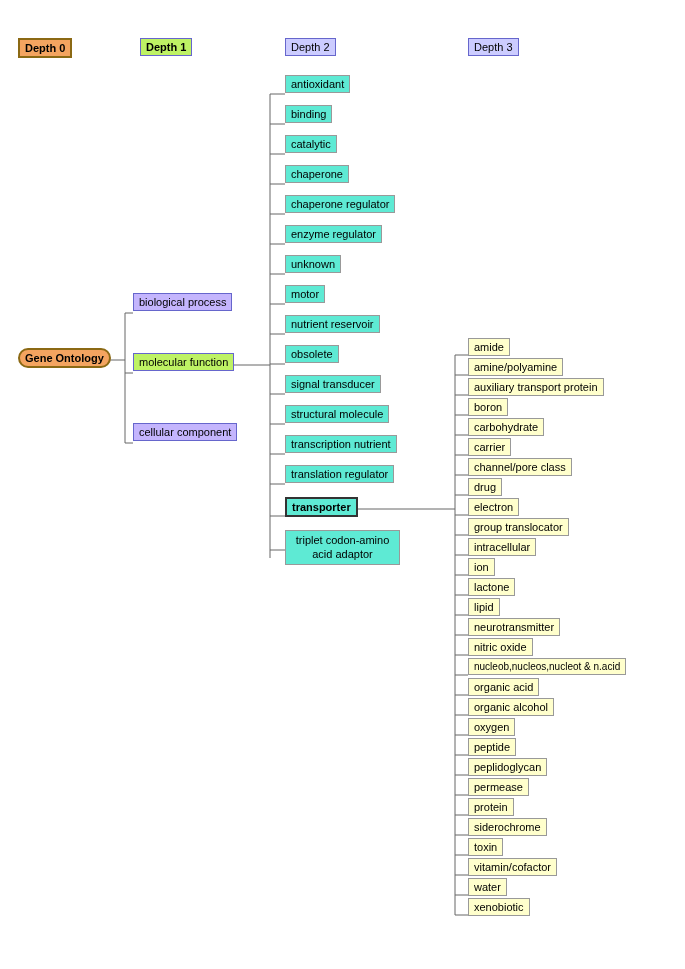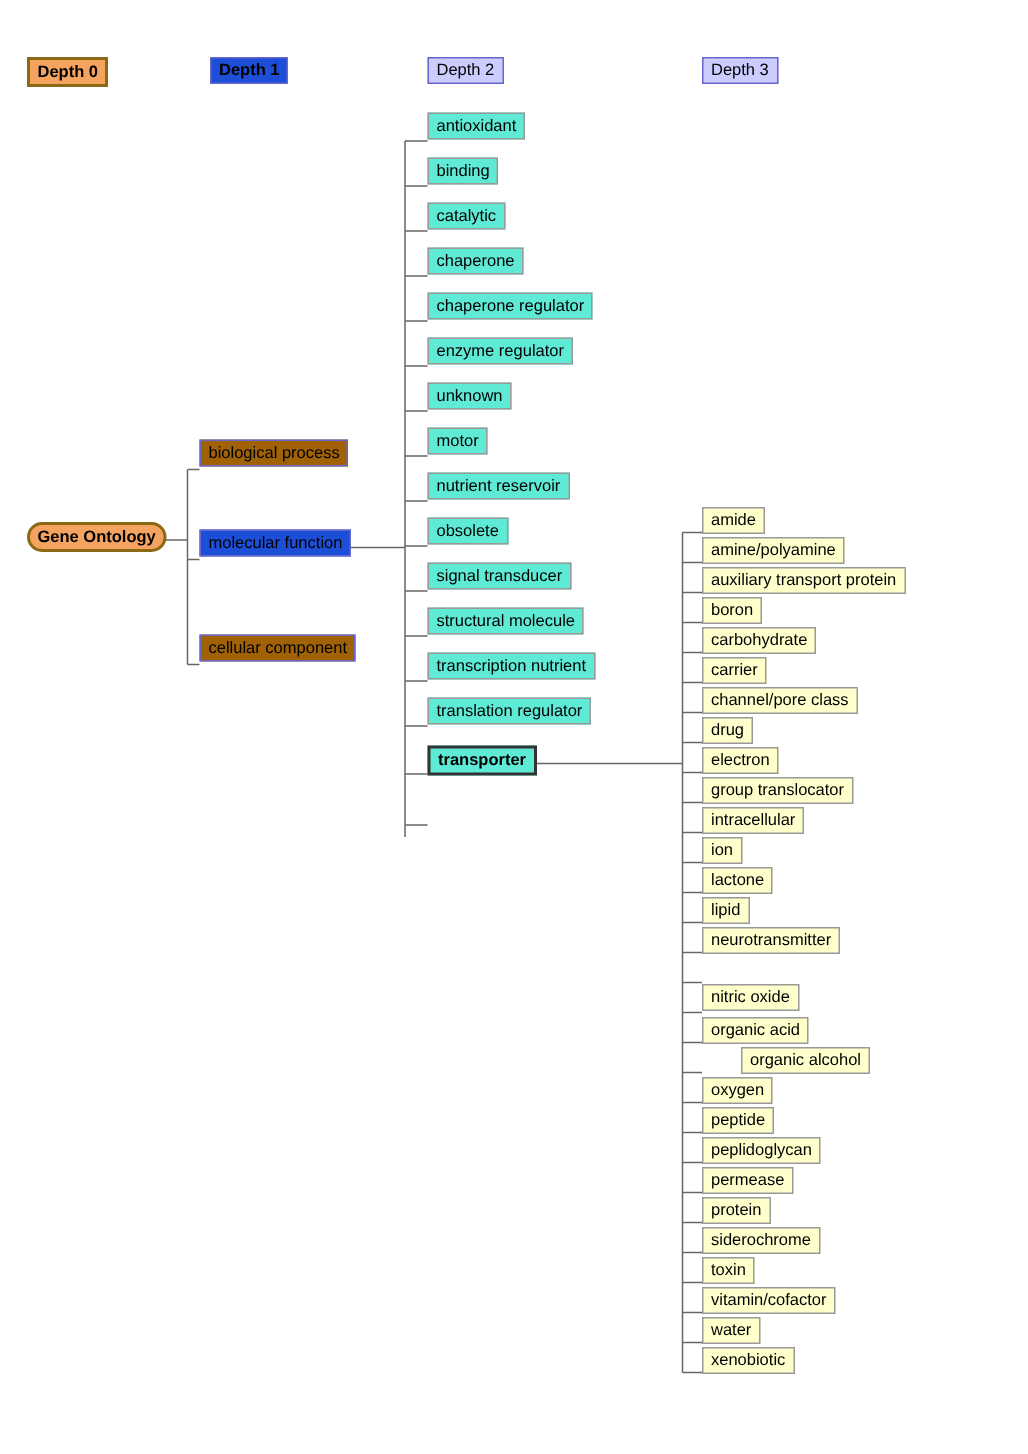--- a/index.html
+++ b/index.html
@@ -31,26 +31,26 @@
       text-align: center;
     }
 
     .node.depth0 {
       background: #f4a460;
       border: 2px solid #8b6914;
       font-weight: bold;
     }
 
     .node.depth1 {
-      background: #a16207;
+      background: #c4b5fd;
       border: 1px solid #6666cc;
     }
 
     .node.depth1.selected {
-      background: #1d4ed8;
+      background: #bef264;
       font-weight: bold;
     }
 
     .node.depth2-header {
       background: #ccccff;
       border: 1px solid #6666cc;
     }
 
     .node.depth3-header {
       background: #ccccff;
@@ -177,39 +177,41 @@
   <div class="node depth2" style="left:285px; top:225px;"><span>enzyme regulator</span></div>
   <div class="node depth2" style="left:285px; top:255px;"><span>unknown</span></div>
   <div class="node depth2" style="left:285px; top:285px;"><span>motor</span></div>
   <div class="node depth2" style="left:285px; top:315px;"><span>nutrient reservoir</span></div>
   <div class="node depth2" style="left:285px; top:345px;"><span>obsolete</span></div>
   <div class="node depth2" style="left:285px; top:375px;"><span>signal transducer</span></div>
   <div class="node depth2" style="left:285px; top:405px;"><span>structural molecule</span></div>
   <div class="node depth2" style="left:285px; top:435px;"><span>transcription nutrient</span></div>
   <div class="node depth2" style="left:285px; top:465px;"><span>translation regulator</span></div>
   <div class="node depth2" style="left:285px; top:497px; font-weight:bold; border:2px solid #333;"><span>transporter</span></div>
+  <div class="node depth2" style="left:285px; top:530px; white-space:normal; width:115px; text-align:center; line-height:1.3;"><span>triplet codon-amino acid adaptor</span></div>
 
   <div class="node depth3" style="left:468px; top:338px;"><span>amide</span></div>
   <div class="node depth3" style="left:468px; top:358px;"><span>amine/polyamine</span></div>
   <div class="node depth3" style="left:468px; top:378px;"><span>auxiliary transport protein</span></div>
   <div class="node depth3" style="left:468px; top:398px;"><span>boron</span></div>
   <div class="node depth3" style="left:468px; top:418px;"><span>carbohydrate</span></div>
   <div class="node depth3" style="left:468px; top:438px;"><span>carrier</span></div>
   <div class="node depth3" style="left:468px; top:458px;"><span>channel/pore class</span></div>
   <div class="node depth3" style="left:468px; top:478px;"><span>drug</span></div>
   <div class="node depth3" style="left:468px; top:498px;"><span>electron</span></div>
   <div class="node depth3" style="left:468px; top:518px;"><span>group translocator</span></div>
   <div class="node depth3" style="left:468px; top:538px;"><span>intracellular</span></div>
   <div class="node depth3" style="left:468px; top:558px;"><span>ion</span></div>
   <div class="node depth3" style="left:468px; top:578px;"><span>lactone</span></div>
   <div class="node depth3" style="left:468px; top:598px;"><span>lipid</span></div>
   <div class="node depth3" style="left:468px; top:618px;text-align:center;"><span>neurotransmitter</span></div>
-  <div class="node depth3" style="left:468px; top:638px;margin-top:18px;"><span>nitric oxide</span></div>
+  <div class="node depth3" style="left:468px; top:638px;"><span>nitric oxide</span></div>
+  <div class="node depth3" style="left:468px; top:658px; font-size:10px;"><span>nucleob,nucleos,nucleot &amp; n.acid</span></div>
   <div class="node depth3" style="left:468px; top:678px;"><span>organic acid</span></div>
-  <div class="node depth3" style="left:494px; top:698px;"><span>organic alcohol</span></div>
+  <div class="node depth3" style="left:468px; top:698px;"><span>organic alcohol</span></div>
   <div class="node depth3" style="left:468px; top:718px;"><span>oxygen</span></div>
   <div class="node depth3" style="left:468px; top:738px;"><span>peptide</span></div>
   <div class="node depth3" style="left:468px; top:758px;"><span>peplidoglycan</span></div>
   <div class="node depth3" style="left:468px; top:778px;"><span>permease</span></div>
   <div class="node depth3" style="left:468px; top:798px;"><span>protein</span></div>
   <div class="node depth3" style="left:468px; top:818px;"><span>siderochrome</span></div>
   <div class="node depth3" style="left:468px; top:838px;"><span>toxin</span></div>
   <div class="node depth3" style="left:468px; top:858px;"><span>vitamin/cofactor</span></div>
   <div class="node depth3" style="left:468px; top:878px;"><span>water</span></div>
   <div class="node depth3" style="left:468px; top:898px;"><span>xenobiotic</span></div>

